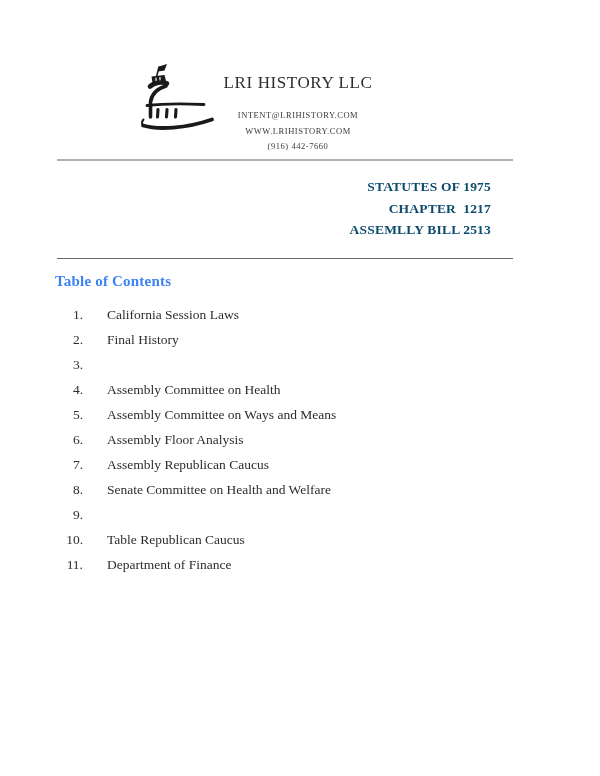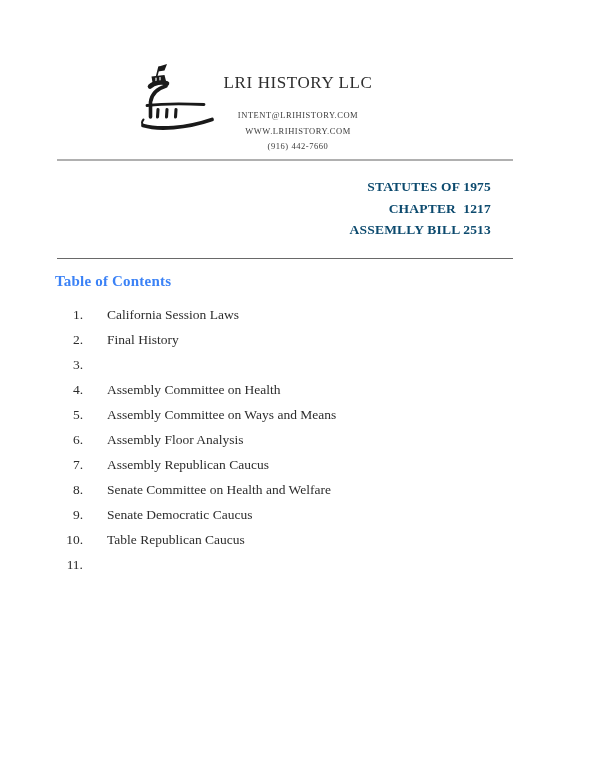--- a/index.html
+++ b/index.html
@@ -198,24 +198,24 @@
     <div class="toc-row">
       <span class="toc-num">7.</span>
       <span class="toc-label">Assembly Republican Caucus</span>
     </div>
     <div class="toc-row">
       <span class="toc-num">8.</span>
       <span class="toc-label">Senate Committee on Health and Welfare</span>
     </div>
     <div class="toc-row">
       <span class="toc-num">9.</span>
-      <span class="toc-label">Senate Democratic Caucus</span>
     </div>
     <div class="toc-row">
       <span class="toc-num">10.</span>
       <span class="toc-label">Table Republican Caucus</span>
     </div>
     <div class="toc-row">
       <span class="toc-num">11.</span>
+      <span class="toc-label">Department of Finance</span>
     </div>
   </div>
 
 </div>
 
 </body></html>

